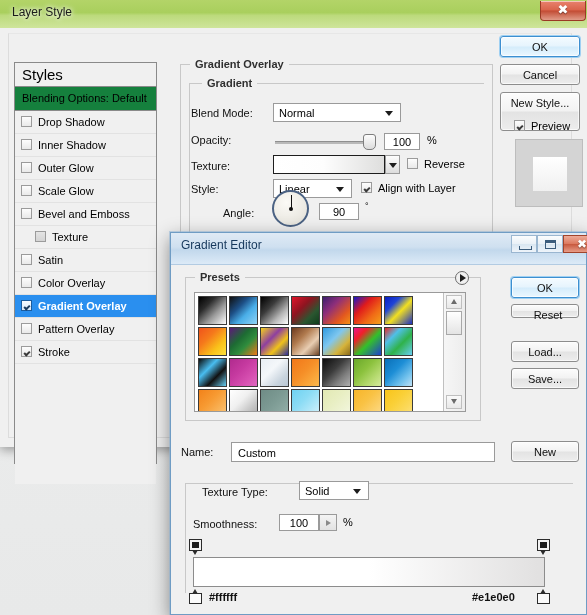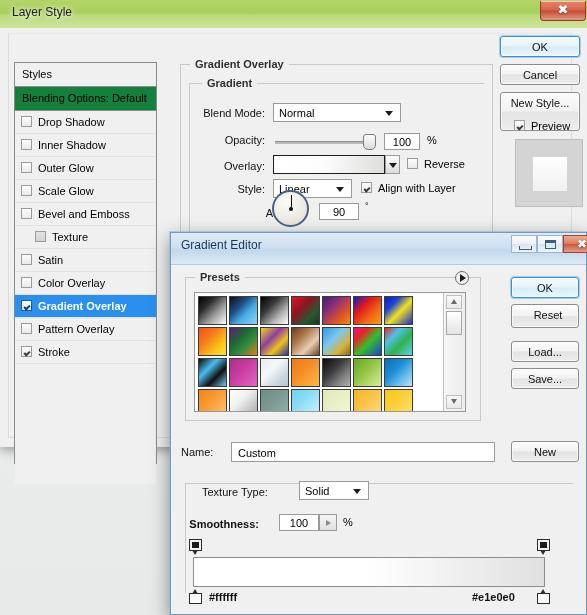--- a/index.html
+++ b/index.html
@@ -49,21 +49,21 @@
     border:1px solid #dcdcdc;border-top-color:#e7e7e7;background:#f0f0f0;
   }
 
   
   #styles-list{
     position:absolute;left:14px;top:34px;width:141px;height:400px;
     background:#fff;border:1px solid #8a8a8a;
   }
   .sl-head{
     height:23px;line-height:23px;padding-left:7px;
-    background:#f0f0f0;border-bottom:1px solid #8a8a8a;font-size:11px;
+    background:#f0f0f0;border-bottom:1px solid #8a8a8a;font-size:15px;
   }
   .sl-blend{
     height:23px;line-height:23px;padding-left:7px;
     background:#15803d;border-bottom:1px solid #8a8a8a;font-size:11px;
   }
   .sl-item{
     height:22px;line-height:22px;padding-left:6px;
     background:#f0f0f0;border-bottom:1px solid #e2e2e2;
     font-size:11px;white-space:nowrap;position:relative;
   }
@@ -89,21 +89,21 @@
     border:1px solid #c8c8c8;background:#f0f0f0;
   }
   .grp-title{
     position:absolute;top:-7px;left:9px;background:#f0f0f0;padding:0 5px;
     font-weight:bold;font-size:11px;color:#2f2f2f;
   }
   #grad-sub{
     position:absolute;left:8px;top:18px;width:294px;height:157px;
     border:1px solid #c8c8c8;border-bottom:none;border-right:none;
   }
-  .lbl{position:absolute;text-align:right;font-size:11px;color:#111;}
+  .lbl{position:absolute;text-align:left;font-size:11px;color:#111;}
   .combo{
     position:absolute;background:#fff;border:1px solid #9a9a9a;
     height:19px;line-height:19px;padding-left:5px;font-size:11px;box-sizing:border-box;
   }
   .combo .arrow{
     position:absolute;right:7px;top:7px;width:0;height:0;
     border-left:4px solid transparent;border-right:4px solid transparent;
     border-top:5px solid #1c1c1c;
   }
   .numbox{
@@ -368,21 +368,21 @@
         <span>Normal</span>
         <span class="arrow"></span>
       </div>
 
       <div class="lbl" style="left:10px;top:69px;width:74px;">Opacity:</div>
       <div class="slider-track" style="left:94px;top:76px;width:100px;"></div>
       <div class="slider-knob" style="left:182px;top:69px;"></div>
       <div class="numbox" style="left:203px;top:68px;width:36px;">100</div>
       <div class="pct" style="left:246px;top:69px;">%</div>
 
-      <div class="lbl" style="left:10px;top:95px;width:74px;">Overlay:</div>
+      <div class="lbl" style="left:10px;top:95px;width:74px;">Texture:</div>
       <div id="grad-swatch" style="left:92px;top:90px;width:112px;height:19px;"></div>
       <div id="grad-swatch-btn" style="left:204px;top:90px;">
         <span class="arrow"></span>
       </div>
       <div class="chk-line" style="left:226px;top:93px;">
         <span class="cbx"></span><span>Reverse</span>
       </div>
 
       <div class="lbl" style="left:10px;top:118px;width:74px;">Style:</div>
       <div class="combo" style="left:92px;top:114px;width:79px;">
@@ -475,36 +475,36 @@
           </div>
         <div id="sb-thumb"></div>
         <div class="sb-arrow down">
             <span class="tri"></span>
           </div>
       </div>
     </div>
   </div>
 
   <div class="btn default" style="left:340px;top:44px;width:68px;height:21px;line-height:20px;">OK</div>
-  <div class="btn" style="left:340px;top:71px;width:68px;height:24px;line-height:20px;padding-left:6px;">Reset</div>
+  <div class="btn" style="left:340px;top:71px;width:68px;height:14px;line-height:20px;padding-left:6px;">Reset</div>
   <div class="btn" style="left:340px;top:108px;width:68px;height:21px;line-height:20px;">Load...</div>
   <div class="btn" style="left:340px;top:135px;width:68px;height:21px;line-height:20px;">Save...</div>
 
   <div class="lbl" style="left:10px;top:213px;width:48px;text-align:left;">Name:</div>
   <div class="textbox" style="left:60px;top:209px;width:264px;">Custom</div>
   <div class="btn" style="left:340px;top:208px;width:68px;height:21px;line-height:20px;">New</div>
 
   <div id="gt-box"></div>
   <div class="lbl" style="left:28px;top:253px;width:96px;text-align:left;background:#f0f0f0;padding:0 3px;">Texture Type:</div>
   <div class="combo" style="left:128px;top:248px;width:70px;">
     <span>Solid</span>
     <span class="arrow"></span>
   </div>
 
-  <div class="lbl" style="left:4px;top:285px;width:84px;text-align:right;font-weight:bold;">Smoothness:</div>
+  <div class="lbl" style="left:22px;top:285px;width:84px;text-align:left;">Smoothness:</div>
   <div class="numbox" style="left:108px;top:281px;width:40px;">100</div>
   <div class="spinbtn" style="left:148px;top:281px;">
     <span class="tri"></span>
   </div>
   <div class="pct" style="left:172px;top:283px;">%</div>
 
   <div id="gradient-strip" style="background: linear-gradient(90deg, rgb(255, 255, 255) 0%, rgb(255, 255, 255) 50%, rgb(225, 224, 224) 100%);"></div>
 
   <div class="opacity-stop" style="left:18px;">
     <span class="house"></span>

